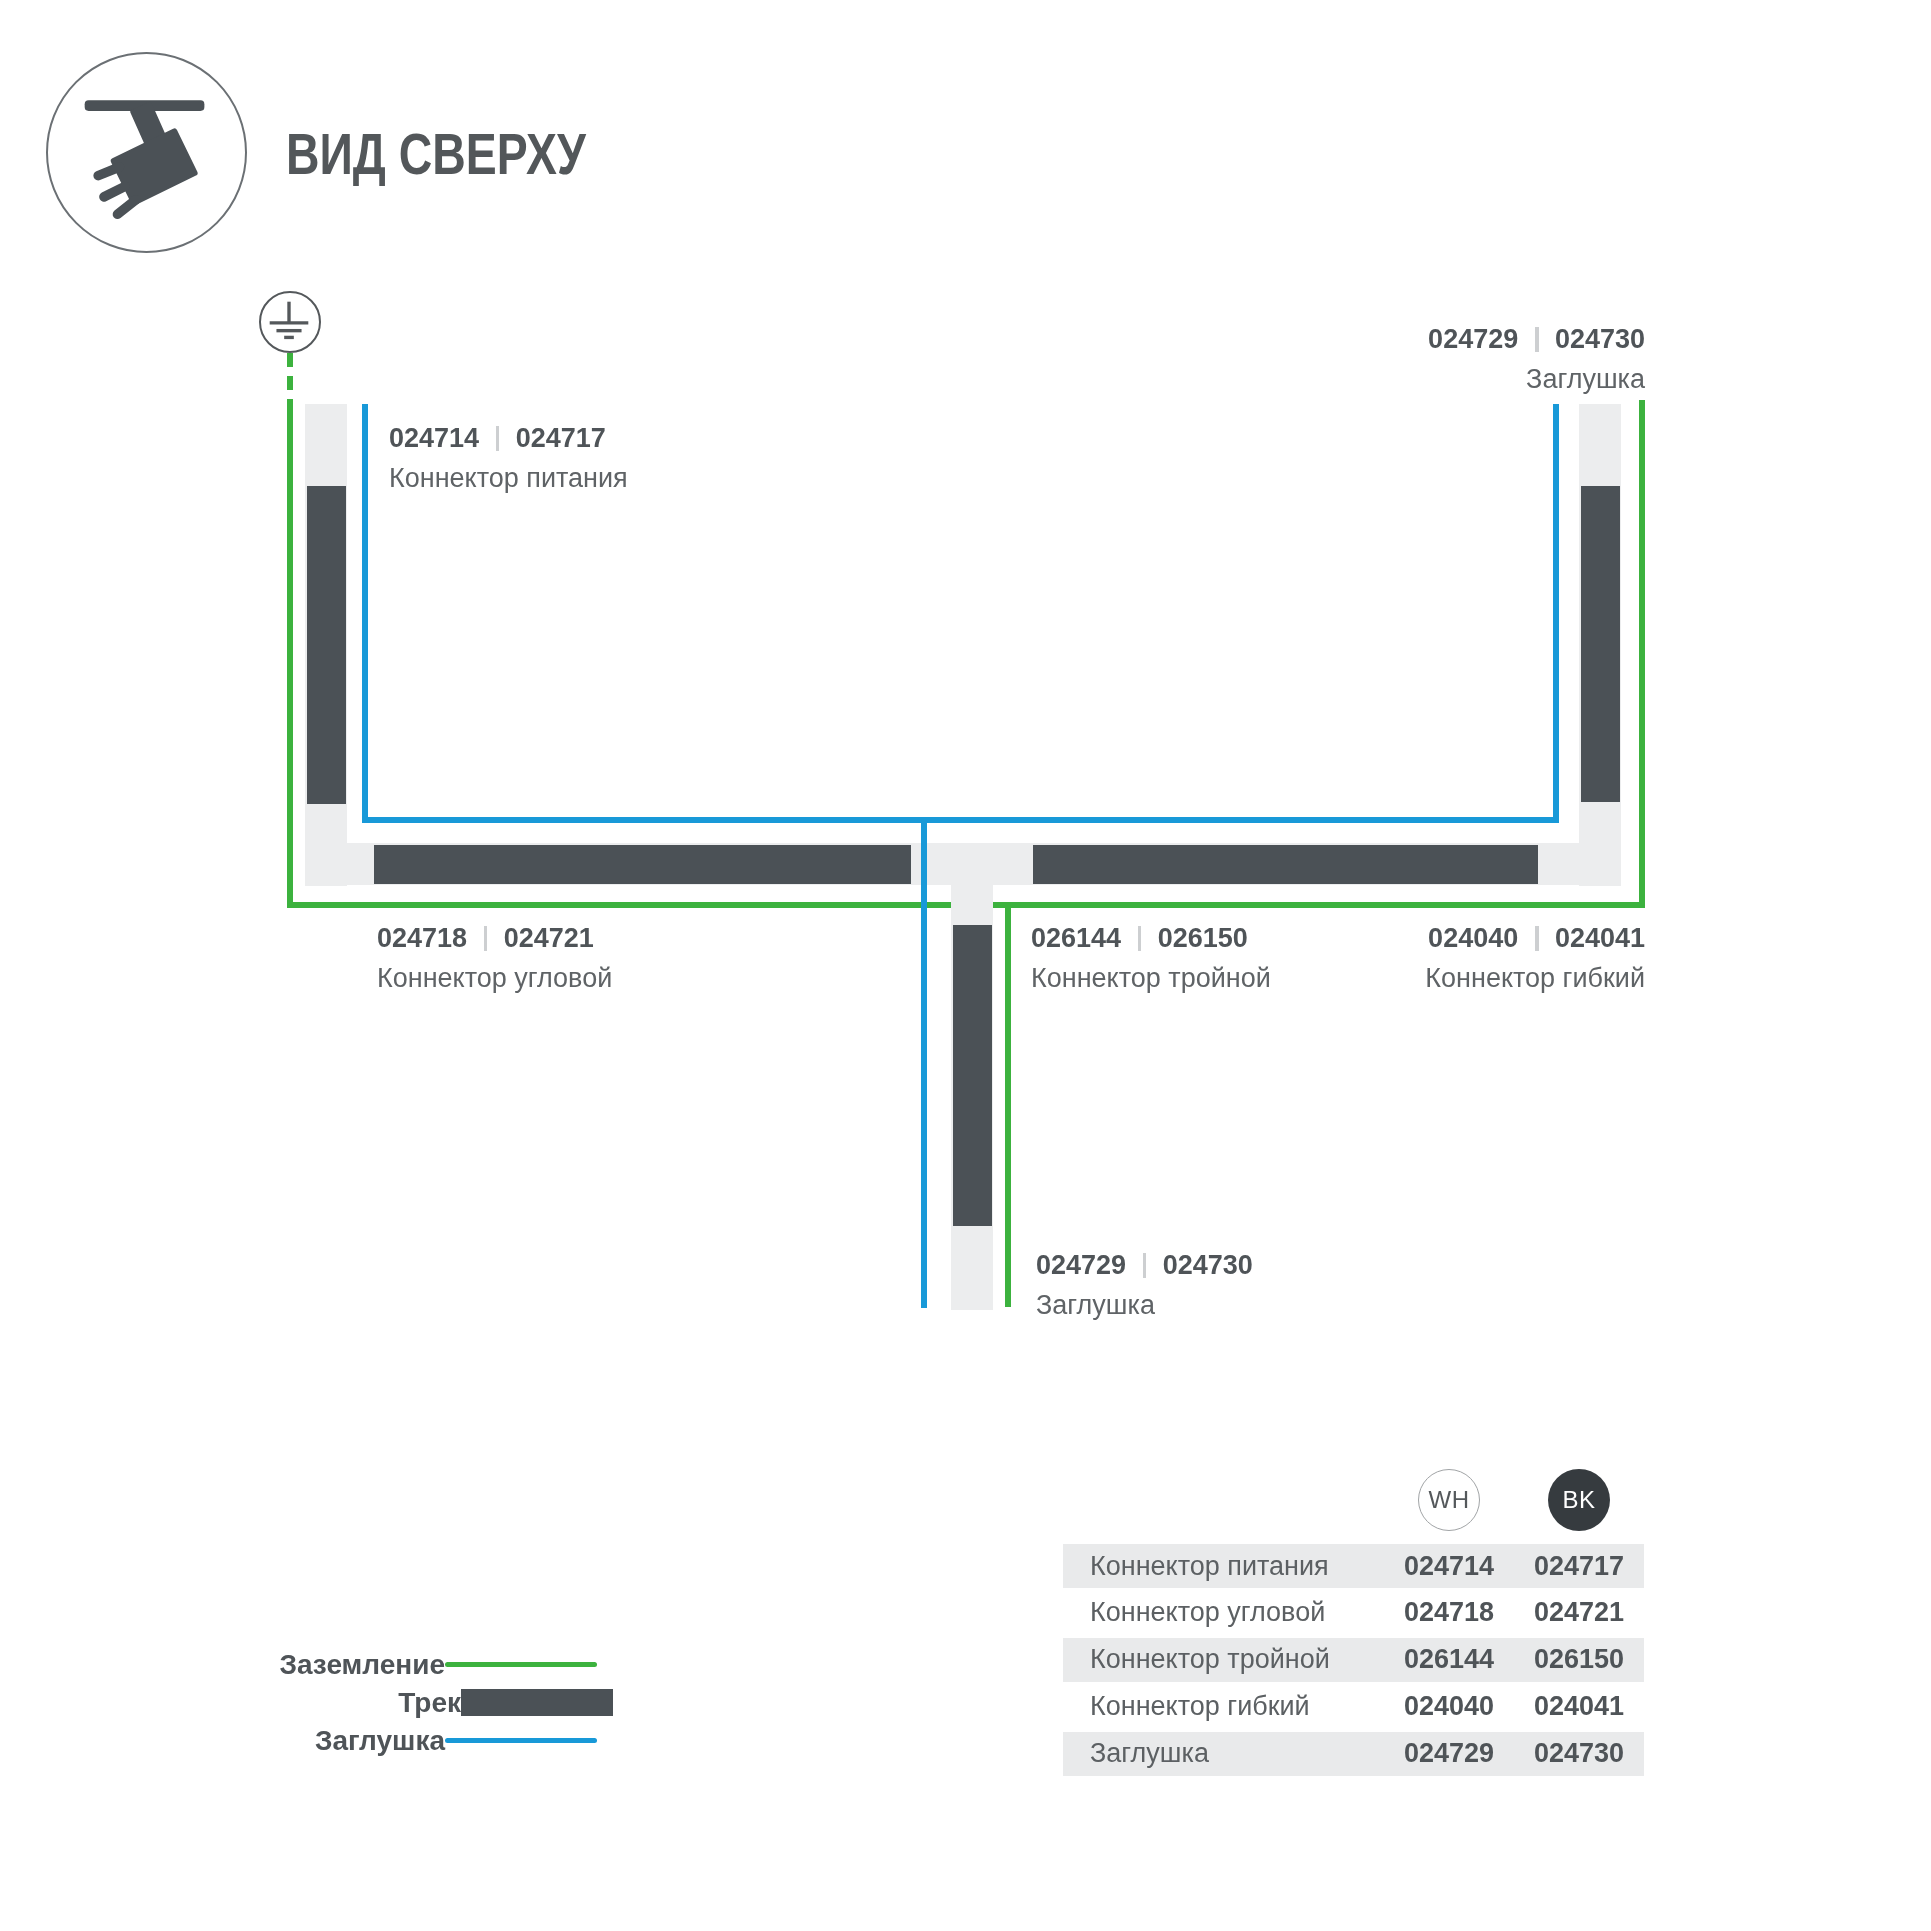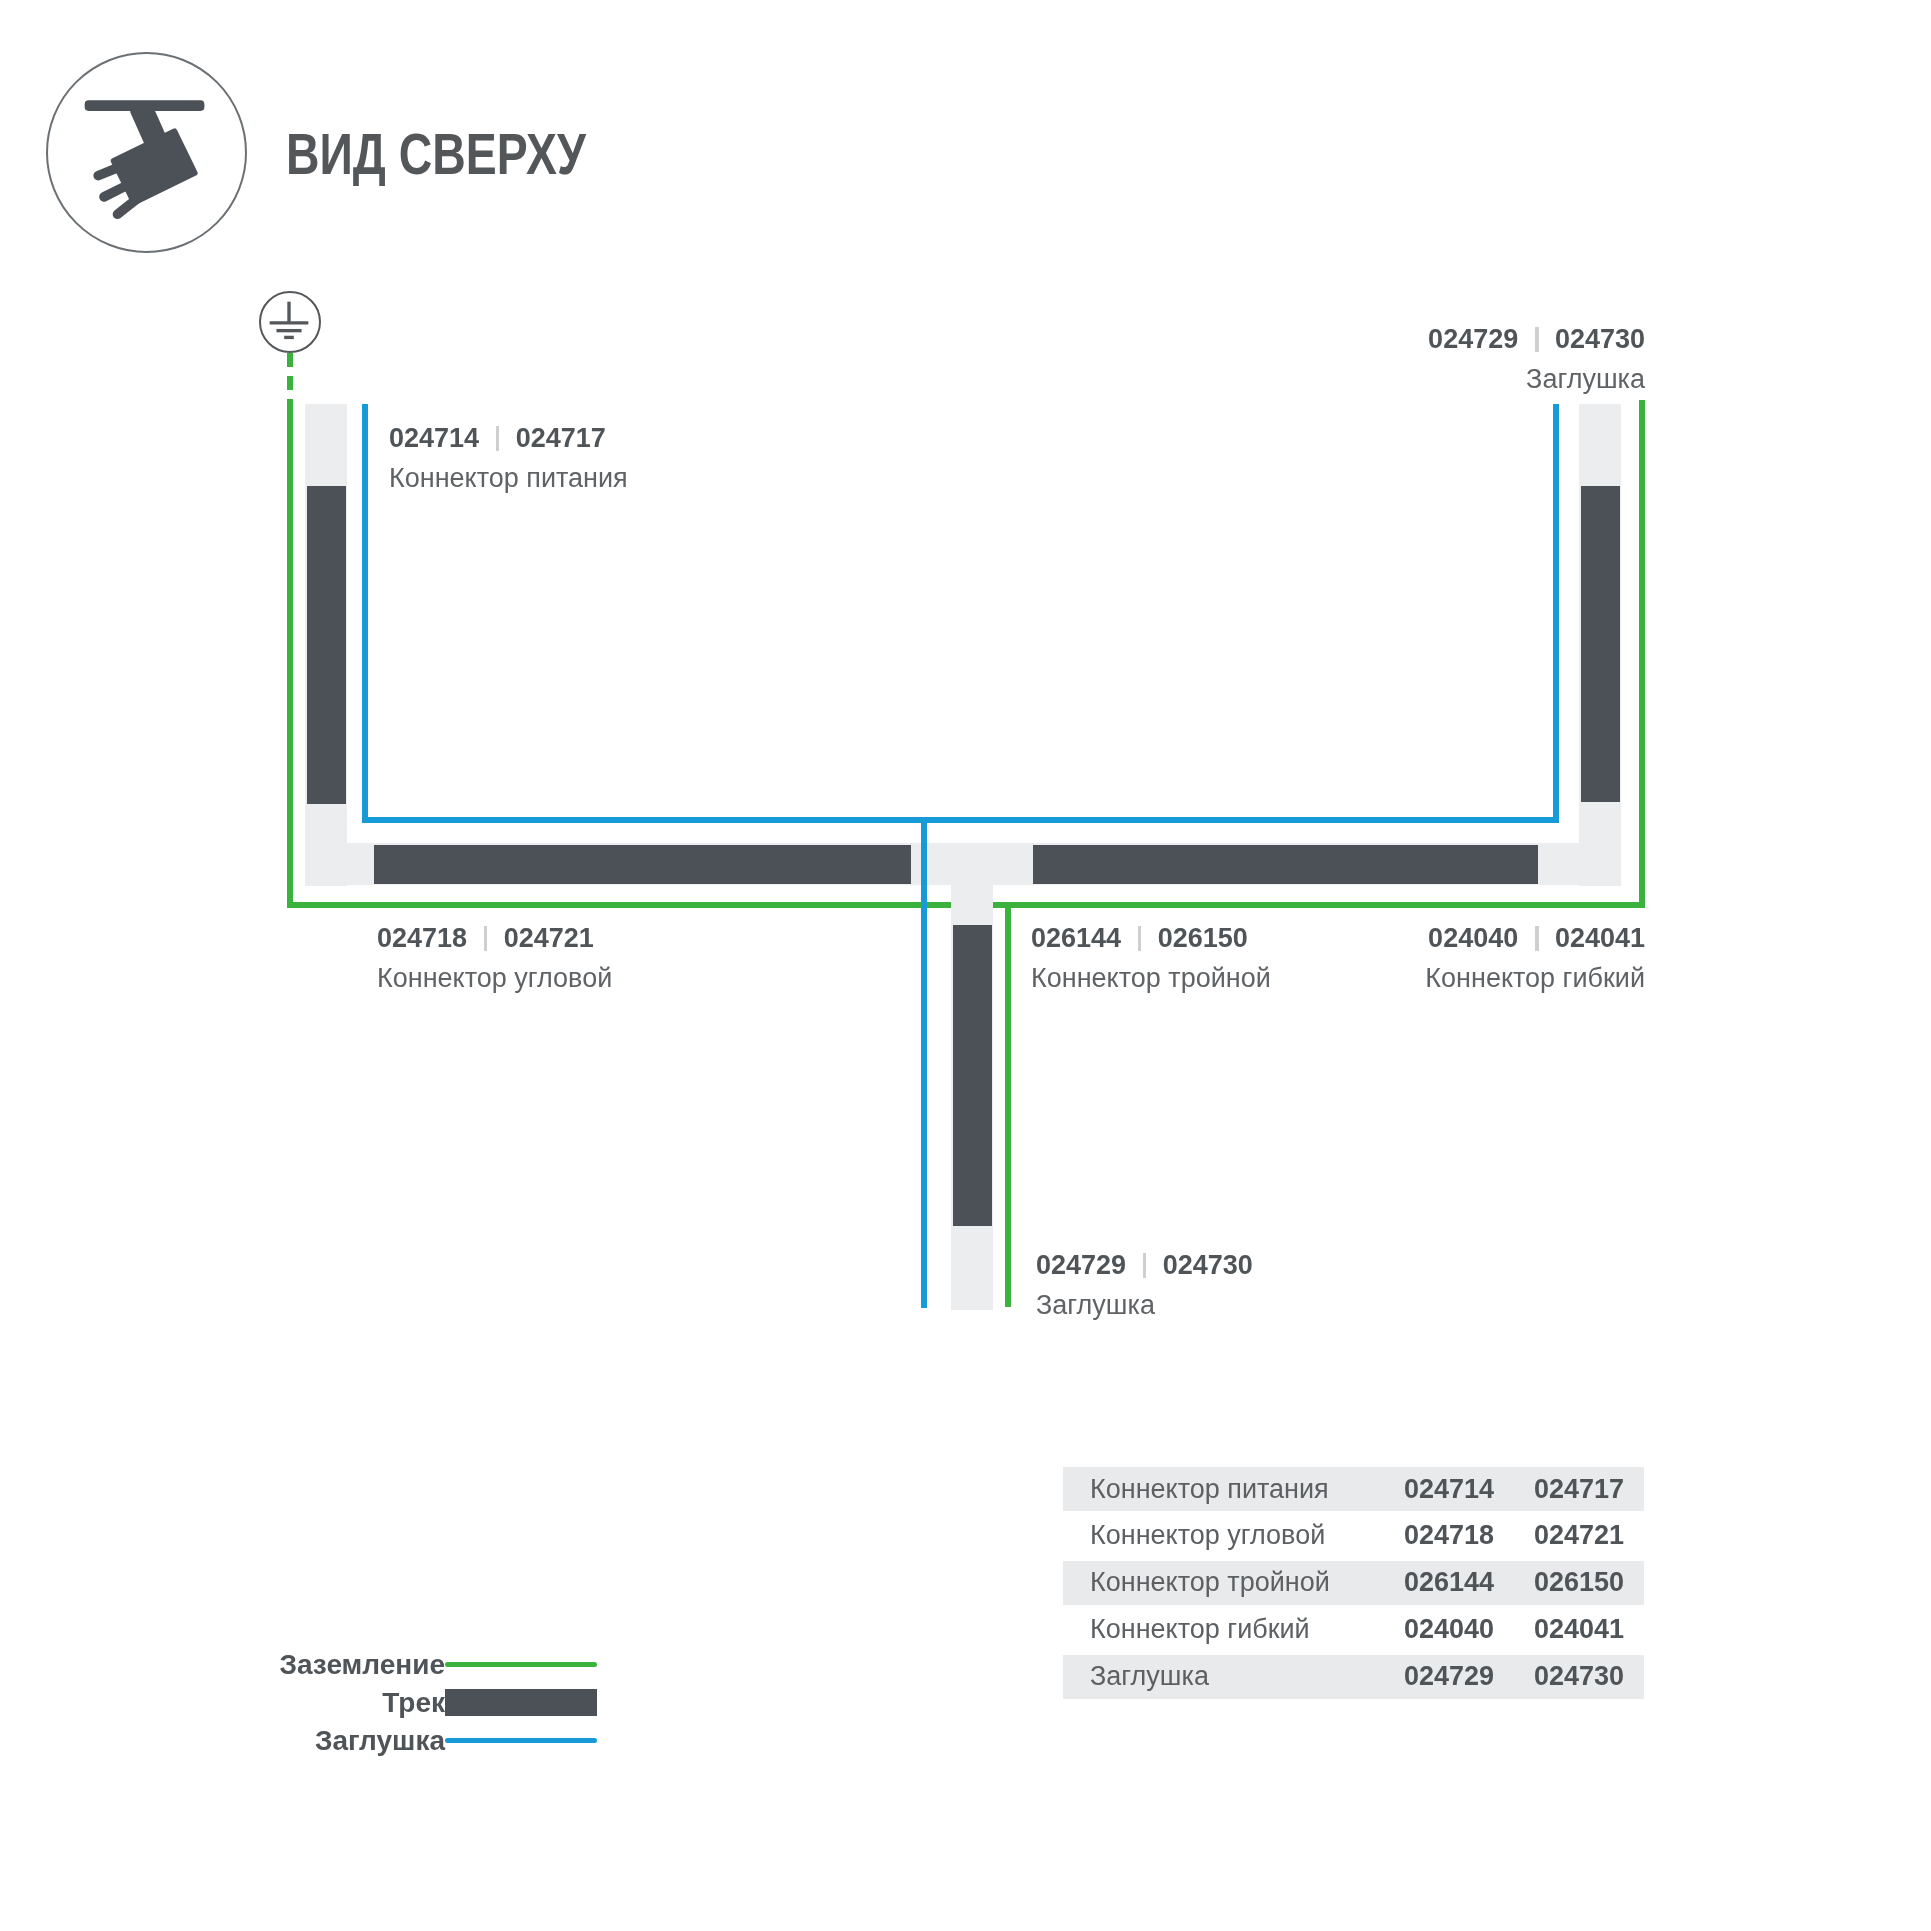--- a/index.html
+++ b/index.html
@@ -186,30 +186,39 @@
     <span class="code-sep"></span>
     <span>024730</span>
   </div>
   <div class="lname">Заглушка</div>
 </div>
 
 <div class="abs legend-row" style="top:1645px;">
   <span class="legend-label">Заземление</span>
   <span class="swatch green"></span>
 </div>
-<div class="abs legend-row" style="top:1683px;">
+<div class="abs legend-row" style="top:1683px;margin-left:16px;">
   <span class="legend-label">Трек</span>
   <span class="swatch dark"></span>
 </div>
 <div class="abs legend-row" style="top:1721px;">
   <span class="legend-label">Заглушка</span>
   <span class="swatch blue"></span>
 </div>
 
 <div class="abs parts-table">
+  <div class="t-header">
+    <div></div>
+    <div>
+        <div class="badge wh">WH</div>
+      </div>
+    <div>
+        <div class="badge bk">BK</div>
+      </div>
+  </div>
   <div>
     <div class="t-row">
       <div class="t-name">Коннектор питания</div>
       <div class="t-code">024714</div>
       <div class="t-code">024717</div>
     </div>
     <div class="t-row">
       <div class="t-name">Коннектор угловой</div>
       <div class="t-code">024718</div>
       <div class="t-code">024721</div>

